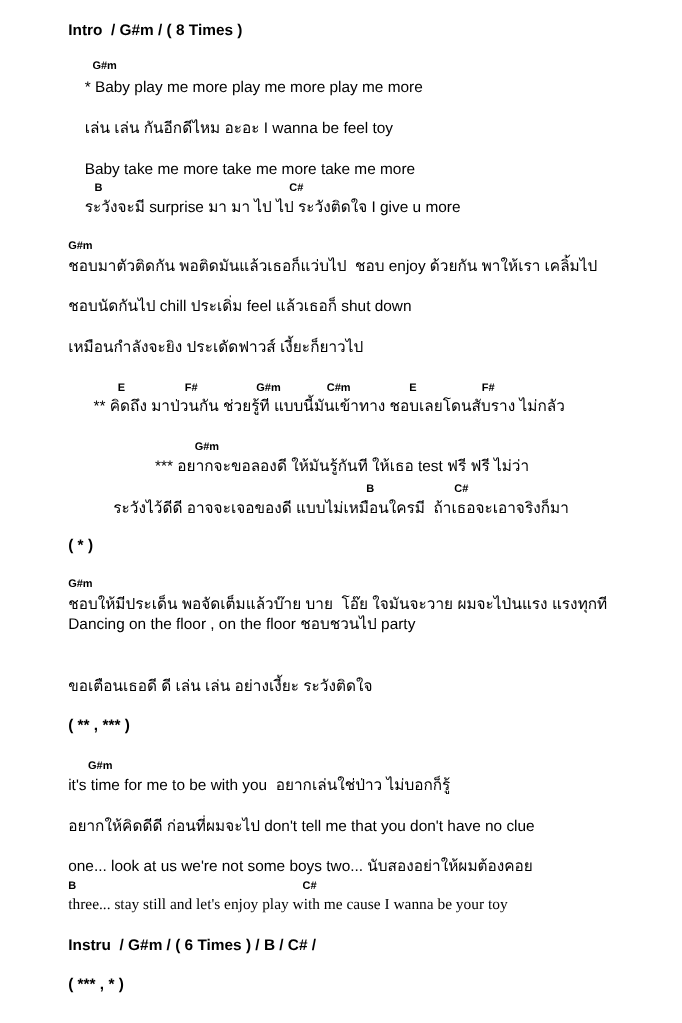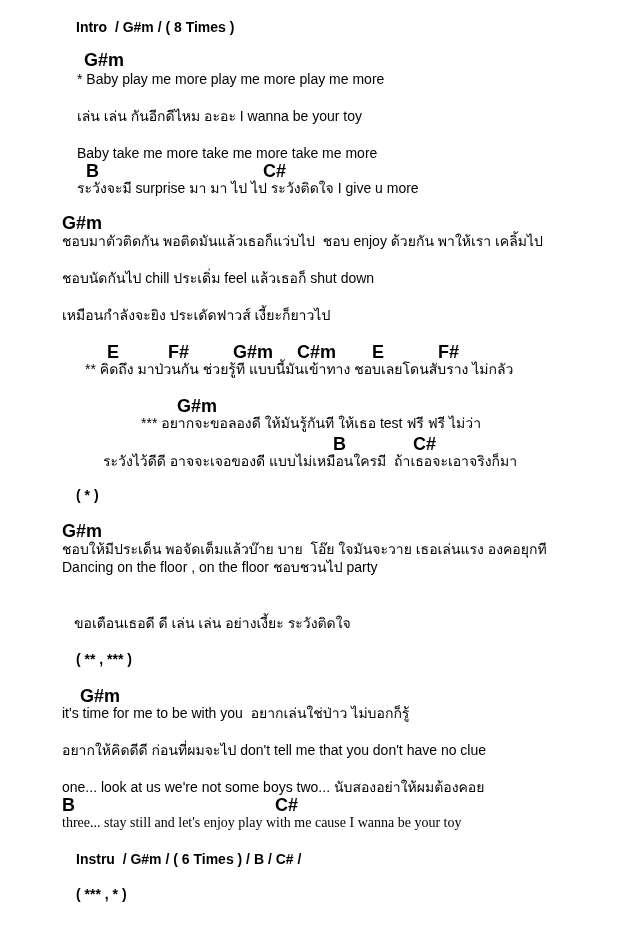--- a/index.html
+++ b/index.html
@@ -18,49 +18,48 @@
   }
   .line {
     position: absolute;
     white-space: pre;
     font-size: 14px;
     line-height: 17px;
     color: #000000;
   }
   .heading {
     font-weight: bold;
-    margin-left: 14px;
   }
   .chord-row {
     position: absolute;
     left: 0;
     width: 100%;
     height: 17px;
   }
   .chord-label {
     position: absolute;
     top: 0;
     white-space: pre;
-    font-size: 18px;
+    font-size: 10px;
     line-height: 17px;
     font-weight: bold;
     color: #000000;
   }
 </style>
 </head>
 <body>
 
 <div class="page">
   <div id="sheet">
       <div class="line heading" style="left: 62px; top: 19px;">Intro  / G#m / ( 8 Times )</div>
       <div class="chord-row" style="top: 52px;">
         <span class="chord-label" style="left: 84px;">G#m</span>
       </div>
       <div class="line lyric" style="left: 77px; top: 71px;">* Baby play me more play me more play me more</div>
-      <div class="line lyric" style="left: 77px; top: 108px;">เล่น เล่น กันอีกดีไหม อะอะ I wanna be your toy</div>
+      <div class="line lyric" style="left: 77px; top: 108px;">เล่น เล่น กันอีกดีไหม อะอะ I wanna be feel toy</div>
       <div class="line lyric" style="left: 77px; top: 145px;">Baby take me more take me more take me more</div>
       <div class="chord-row" style="top: 163px;">
         <span class="chord-label" style="left: 86px;">B</span>
         <span class="chord-label" style="left: 263px;">C#</span>
       </div>
       <div class="line lyric" style="left: 77px; top: 180px;">ระวังจะมี surprise มา มา ไป ไป ระวังติดใจ I give u more</div>
       <div class="chord-row" style="top: 215px;">
         <span class="chord-label" style="left: 62px;">G#m</span>
       </div>
       <div class="line lyric" style="left: 62px; top: 233px;">ชอบมาตัวติดกัน พอติดมันแล้วเธอก็แว่บไป  ชอบ enjoy ด้วยกัน พาให้เรา เคลิ้มไป</div>
@@ -81,23 +80,23 @@
       <div class="line lyric" style="left: 110px; top: 415px; margin-left: 31px;">*** อยากจะขอลองดี ให้มันรู้กันที ให้เธอ test ฟรี ฟรี ไม่ว่า</div>
       <div class="chord-row" style="top: 436px;">
         <span class="chord-label" style="left: 333px;">B</span>
         <span class="chord-label" style="left: 413px;">C#</span>
       </div>
       <div class="line lyric" style="left: 85px; top: 453px; margin-left: 18px;">ระวังไว้ดีดี อาจจะเจอของดี แบบไม่เหมือนใครมี  ถ้าเธอจะเอาจริงก็มา</div>
       <div class="line heading" style="left: 62px; top: 487px;">( * )</div>
       <div class="chord-row" style="top: 523px;">
         <span class="chord-label" style="left: 62px;">G#m</span>
       </div>
-      <div class="line lyric" style="left: 62px; top: 541px;">ชอบให้มีประเด็น พอจัดเต็มแล้วบ๊าย บาย  โอ๊ย ใจมันจะวาย เธอเล่นแรง องคอยุกที</div>
+      <div class="line lyric" style="left: 62px; top: 541px;">ชอบให้มีประเด็น พอจัดเต็มแล้วบ๊าย บาย  โอ๊ย ใจมันจะวาย ผมจะไป่นแรง แรงทุกที</div>
       <div class="line lyric" style="left: 62px; top: 559px;">Dancing on the floor , on the floor ชอบชวนไป party</div>
-      <div class="line lyric" style="left: 62px; top: 615px; margin-left: 12px;">ขอเตือนเธอดี ดี เล่น เล่น อย่างเงี้ยะ ระวังติดใจ</div>
+      <div class="line lyric" style="left: 62px; top: 615px;">ขอเตือนเธอดี ดี เล่น เล่น อย่างเงี้ยะ ระวังติดใจ</div>
       <div class="line heading" style="left: 62px; top: 651px;">( ** , *** )</div>
       <div class="chord-row" style="top: 688px;">
         <span class="chord-label" style="left: 80px;">G#m</span>
       </div>
       <div class="line lyric" style="left: 62px; top: 705px;">it's time for me to be with you  อยากเล่นใช่ป่าว ไม่บอกก็รู้</div>
       <div class="line lyric" style="left: 62px; top: 742px;">อยากให้คิดดีดี ก่อนที่ผมจะไป don't tell me that you don't have no clue</div>
       <div class="line lyric" style="left: 62px; top: 779px;">one... look at us we're not some boys two... นับสองอย่าให้ผมต้องคอย</div>
       <div class="chord-row" style="top: 797px;">
         <span class="chord-label" style="left: 62px;">B</span>
         <span class="chord-label" style="left: 275px;">C#</span>

